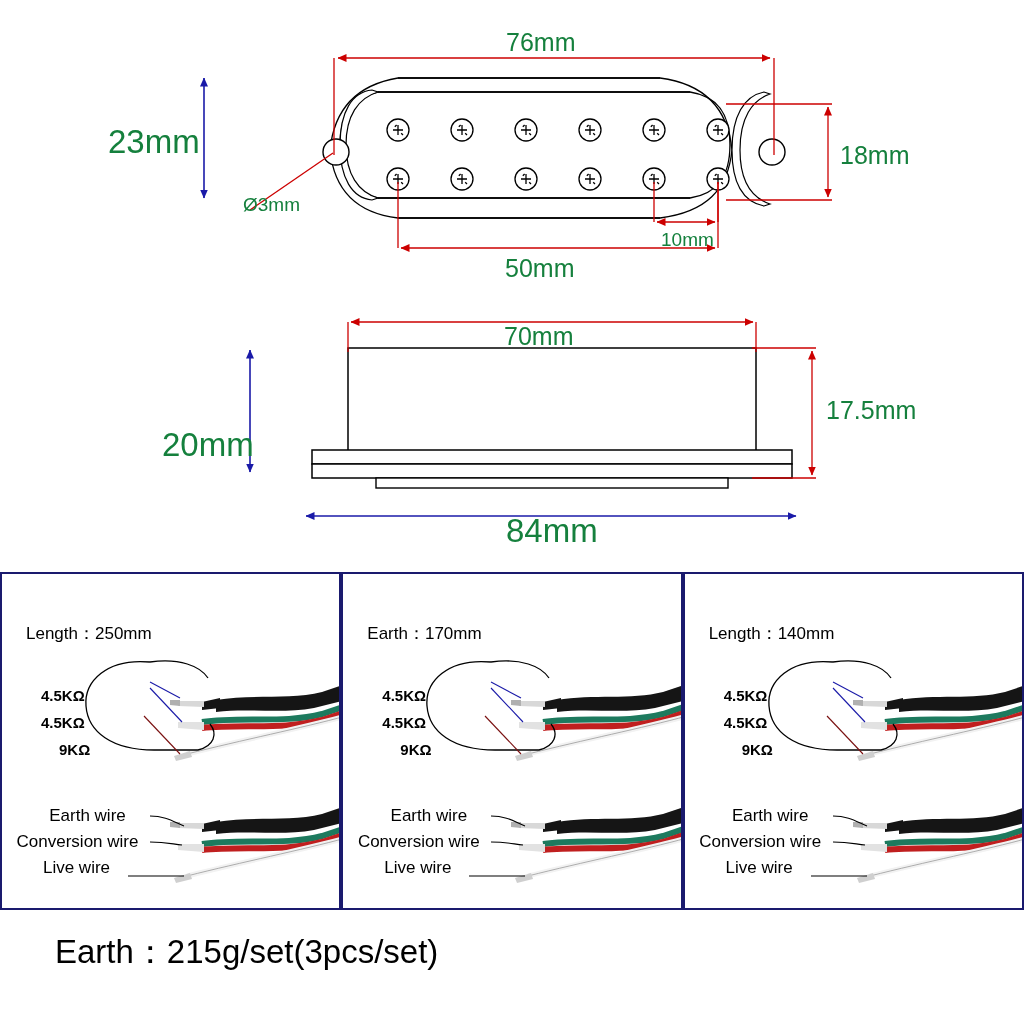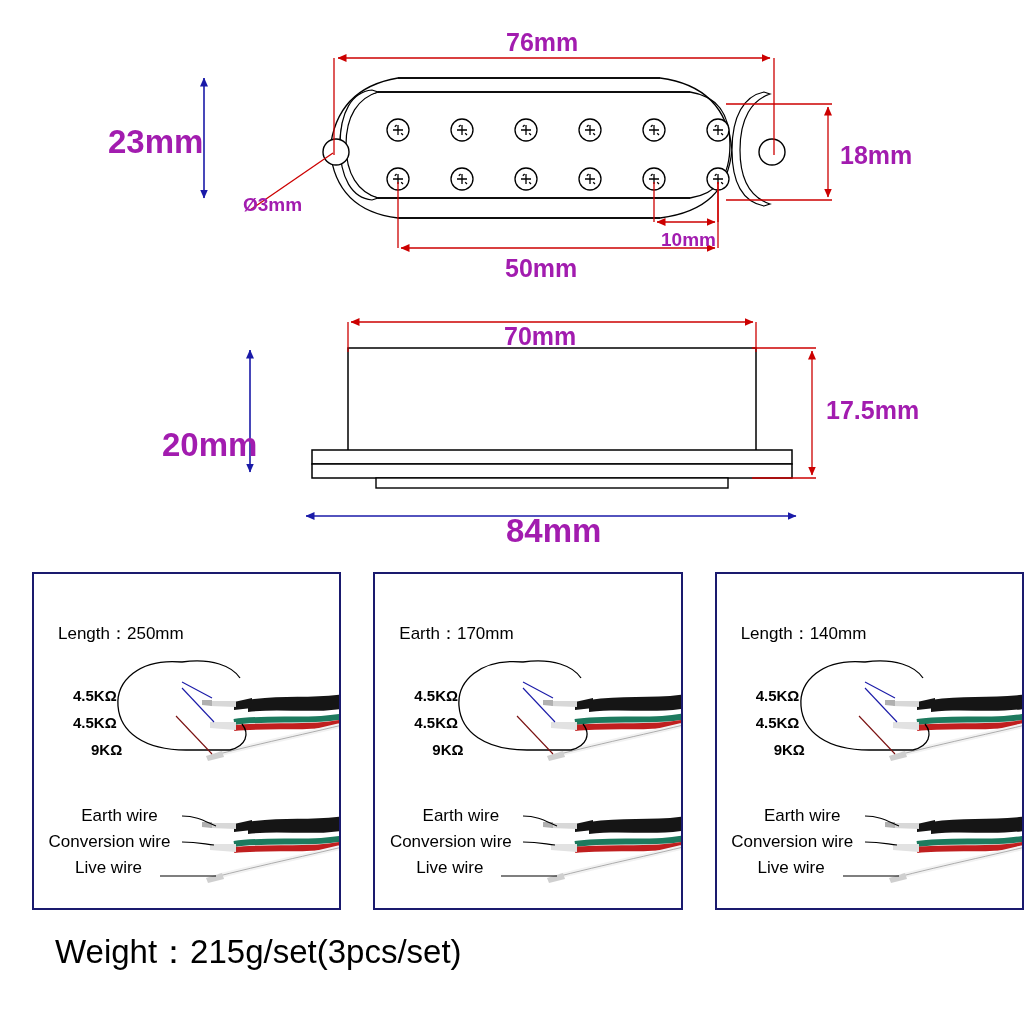--- a/index.html
+++ b/index.html
@@ -8,41 +8,40 @@
     width:1024px;height:1024px;
     background:#ffffff;
     font-family:"Liberation Sans","DejaVu Sans",sans-serif;
     color:#000;
     overflow:hidden;
     position:relative;
   }
   #root{position:relative;width:1024px;height:1024px;}
 
   
-  .txt{position:absolute;white-space:nowrap;line-height:1;color:#a21caf;font-weight:bold;}
+  .txt{position:absolute;white-space:nowrap;line-height:1;color:#15803d;}
   .dim{font-size:25px;}
   .dim-sm{font-size:19px;}
   .big{font-size:33px;}
 
   
   .svglayer{position:absolute;left:0;top:0;}
 
   
   #panels{
     position:absolute;left:0;top:572px;width:1024px;height:338px;
     display:flex;
   }
   .panel{
     position:relative;
     flex:1 1 0;
     border:2px solid #1a1a6e;
     box-sizing:border-box;
     background:#fff;
     overflow:hidden;
-    margin-left:32px;
   }
   .panel + .panel{border-left:2px solid #1a1a6e;}
 
   .plength{position:absolute;left:24px;top:48px;font-size:17px;white-space:nowrap;}
   .callout-txt{position:absolute;font-size:15px;white-space:nowrap;font-weight:bold;}
   .wirelbl{position:absolute;font-size:17px;white-space:nowrap;text-align:center;}
 
   #weight{
     position:absolute;left:55px;top:930px;
     font-size:33px;white-space:nowrap;
@@ -368,15 +367,15 @@
       <div class="callout-txt" style="left:39px;top:140px;">4.5KΩ</div>
       <div class="callout-txt" style="left:57px;top:167px;">9KΩ</div>
 
       <div class="wirelbl" style="left:23px;top:232px;width:125px;">Earth wire</div>
       <div class="wirelbl" style="left:3px;top:258px;width:145px;">Conversion wire</div>
       <div class="wirelbl" style="left:23px;top:284px;width:103px;">Live wire</div>
     </div>
 
   </div>
 
-  <div id="weight">Weight：215g/set(3pcs/set)</div>
+  <div id="weight">Earth：215g/set(3pcs/set)</div>
 
 </div>
 
 </body></html>

